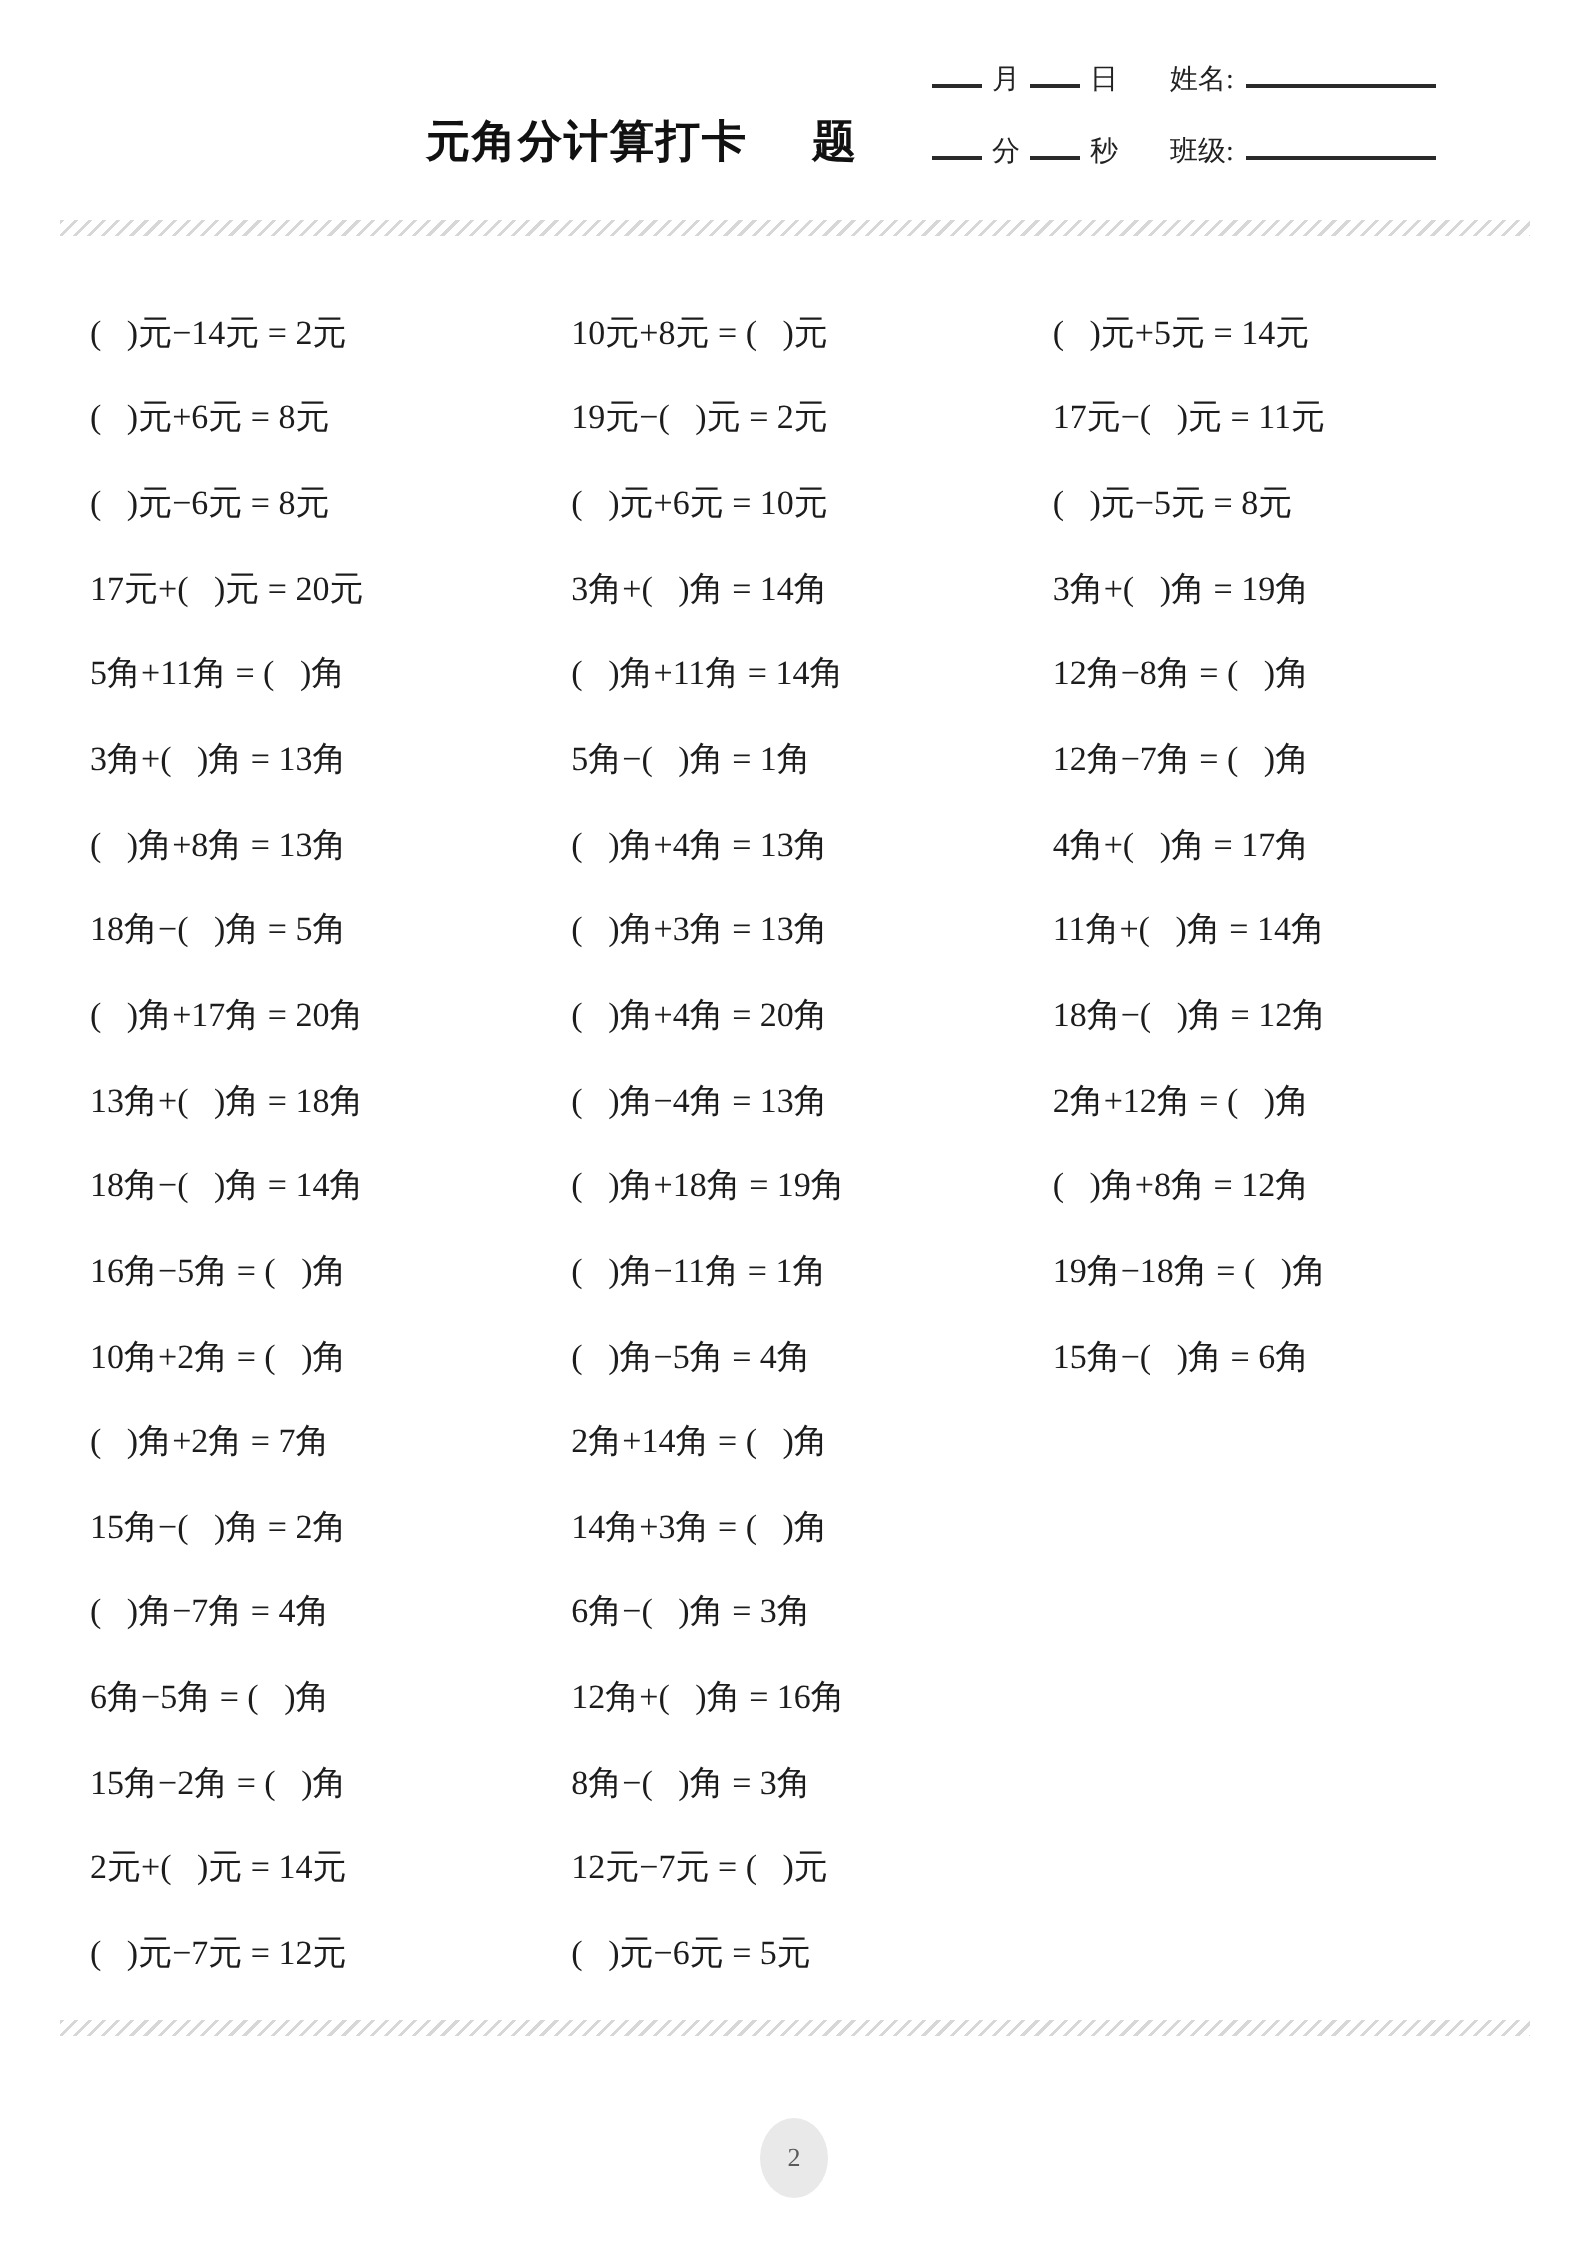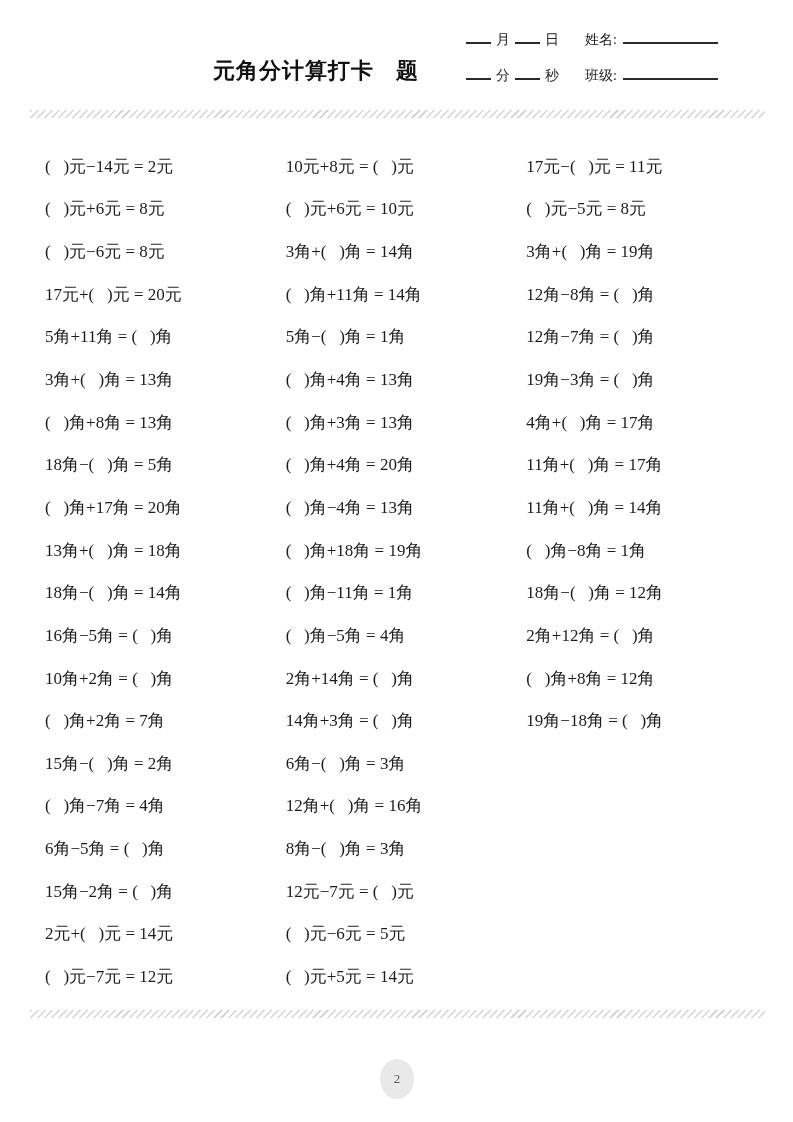--- a/index.html
+++ b/index.html
@@ -8,21 +8,21 @@
     position:relative;
     width:793px; height:1122px;
     background:#ffffff;
     font-family:"Liberation Serif","DejaVu Serif",serif;
     color:#1c1c1c;
     overflow:hidden;
   }
   
   .title-row {
     position:absolute; left:213px; top:56px;
-    display:flex; align-items:baseline; gap:22px;
+    display:flex; align-items:baseline; gap:32px;
     font-family:"Liberation Sans","DejaVu Sans",sans-serif;
     font-weight:bold; font-size:22px; color:#111;
     letter-spacing:1px;
   }
   .info-block {
     position:absolute; left:461px; top:30px; width:310px;
     font-size:14px; color:#222;
   }
   .info-line { display:flex; align-items:baseline; height:22px; margin-bottom:14px; }
   .blank-short {
@@ -115,20 +115,21 @@
       <div class="cell">16角−5角 = (   )角</div>
       <div class="cell">10角+2角 = (   )角</div>
       <div class="cell">(   )角+2角 = 7角</div>
       <div class="cell">15角−(   )角 = 2角</div>
       <div class="cell">(   )角−7角 = 4角</div>
       <div class="cell">6角−5角 = (   )角</div>
       <div class="cell">15角−2角 = (   )角</div>
       <div class="cell">2元+(   )元 = 14元</div>
       <div class="cell">(   )元−7元 = 12元</div>
       <div class="cell">10元+8元 = (   )元</div>
+      <div class="cell">19元−(   )元 = 2元</div>
       <div class="cell">(   )元+6元 = 10元</div>
       <div class="cell">3角+(   )角 = 14角</div>
       <div class="cell">(   )角+11角 = 14角</div>
       <div class="cell">5角−(   )角 = 1角</div>
       <div class="cell">(   )角+4角 = 13角</div>
       <div class="cell">(   )角+3角 = 13角</div>
       <div class="cell">(   )角+4角 = 20角</div>
       <div class="cell">(   )角−4角 = 13角</div>
       <div class="cell">(   )角+18角 = 19角</div>
       <div class="cell">(   )角−11角 = 1角</div>
@@ -139,29 +140,27 @@
       <div class="cell">12角+(   )角 = 16角</div>
       <div class="cell">8角−(   )角 = 3角</div>
       <div class="cell">12元−7元 = (   )元</div>
       <div class="cell">(   )元−6元 = 5元</div>
       <div class="cell">(   )元+5元 = 14元</div>
       <div class="cell">17元−(   )元 = 11元</div>
       <div class="cell">(   )元−5元 = 8元</div>
       <div class="cell">3角+(   )角 = 19角</div>
       <div class="cell">12角−8角 = (   )角</div>
       <div class="cell">12角−7角 = (   )角</div>
-      <div class="cell">19角−3角 = (   )角</div>
       <div class="cell">4角+(   )角 = 17角</div>
-      <div class="cell">11角+(   )角 = 17角</div>
       <div class="cell">11角+(   )角 = 14角</div>
-      <div class="cell">(   )角−8角 = 1角</div>
       <div class="cell">18角−(   )角 = 12角</div>
       <div class="cell">2角+12角 = (   )角</div>
       <div class="cell">(   )角+8角 = 12角</div>
       <div class="cell">19角−18角 = (   )角</div>
+      <div class="cell">15角−(   )角 = 6角</div>
     </div>
 
   <div class="hatch hatch-bottom"></div>
 
   <div class="page-badge">
     <span>2</span>
   </div>
 
 </div>
 

